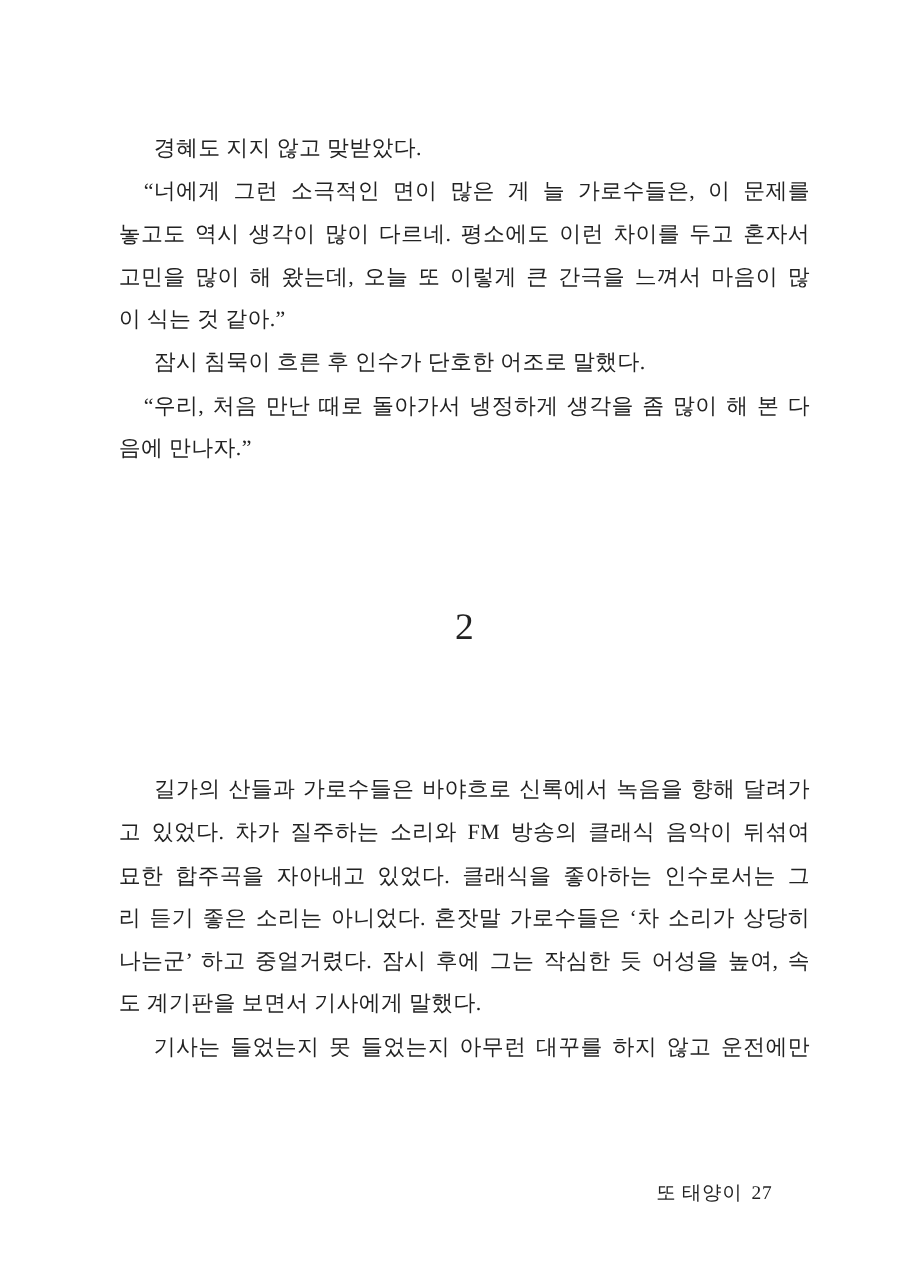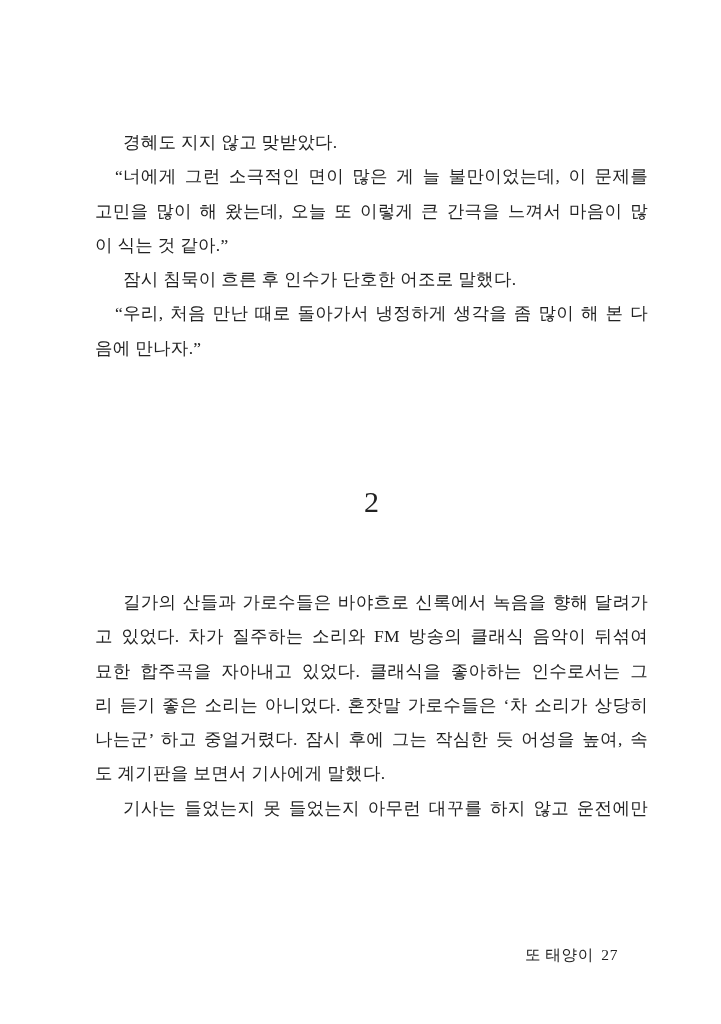--- a/index.html
+++ b/index.html
@@ -22,22 +22,22 @@
     width: 721px;
     height: 1024px;
     overflow: hidden;
     background: var(--bg);
   }
   .textcol {
     position: absolute;
     left: 95px;
     width: 553px;
   }
-  .block-top    { top: 101px; margin-top: 24px; }
-  .block-bottom { top: 585px; }
+  .block-top    { top: 101px; }
+  .block-bottom { top: 614px; }
   .line {
     height: 34.3px;
     line-height: 34.3px;
     font-size: 17.5px;
     letter-spacing: 0.3px;
     overflow: hidden;
     text-align: left;
     text-align-last: auto;
     white-space: nowrap;
   }
@@ -73,21 +73,22 @@
     margin-left: 3px;
   }
 </style>
 </head>
 <body>
 
 <div class="page">
 
   <section class="textcol block-top">
       <div class="line ind-para">경혜도 지지 않고 맞받았다.</div>
-      <div class="line just ind-quote">“너에게 그런 소극적인 면이 많은 게 늘 불만이었는데, 이 문제를</div>
+      <div class="line just ind-quote">“너에게 그런 소극적인 면이 많은 게 늘 가로수들은, 이 문제를</div>
+      <div class="line just">놓고도 역시 생각이 많이 다르네. 평소에도 이런 차이를 두고 혼자서</div>
       <div class="line just">고민을 많이 해 왔는데, 오늘 또 이렇게 큰 간극을 느껴서 마음이 많</div>
       <div class="line">이 식는 것 같아.”</div>
       <div class="line ind-para">잠시 침묵이 흐른 후 인수가 단호한 어조로 말했다.</div>
       <div class="line just ind-quote">“우리, 처음 만난 때로 돌아가서 냉정하게 생각을 좀 많이 해 본 다</div>
       <div class="line">음에 만나자.”</div>
     </section>
 
   <h2 class="chapter-num">2</h2>
 
   <section class="textcol block-bottom">

